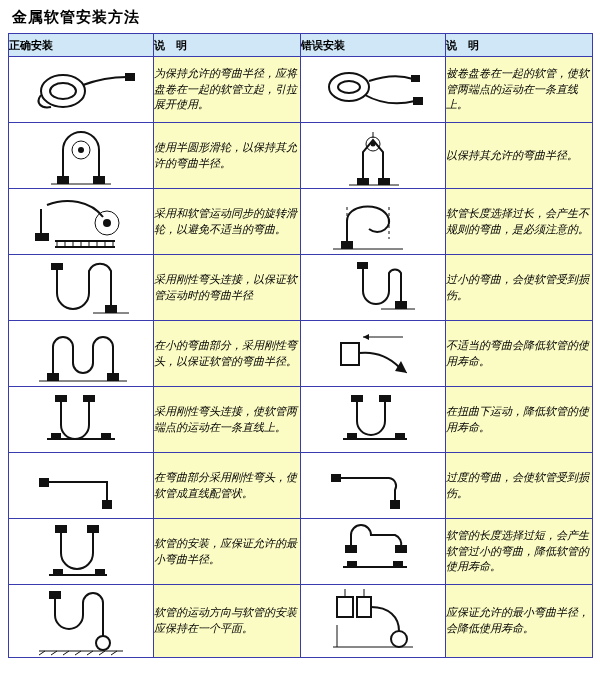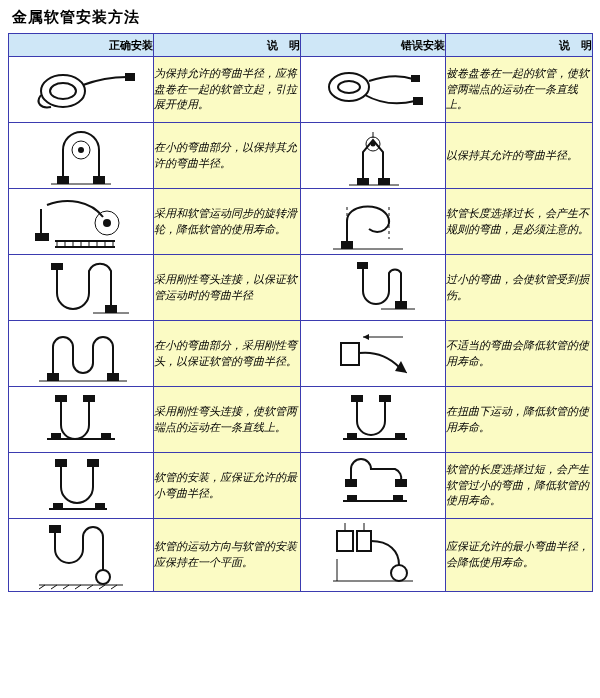--- a/index.html
+++ b/index.html
@@ -38,21 +38,21 @@
     border: 1px solid #3b3bb0;
     padding: 0;
     vertical-align: middle;
   }
   thead th {
     background: #cfe7f7;
     font-size: 11px;
     font-weight: bold;
     height: 22px;
     color: #000;
-    text-align: right;
+    text-align: left;
   }
   .col-ok-img { width: 145px; }
   .col-ok-txt { width: 147px; }
   .col-ng-img { width: 145px; }
   .col-ng-txt { width: 147px; }
 
   td.imgcell {
     background: #ffffff;
     text-align: center;
     padding: 3px 0;
@@ -124,21 +124,21 @@
         <td class="imgcell">
           <svg width="140" height="60" viewBox="0 0 140 60">
             <path d="M52 54 L52 24 A18 18 0 0 1 88 24 L88 54" class="ink" stroke-width="3"></path>
             <circle cx="70" cy="24" r="9" class="ink-thin"></circle>
             <circle cx="70" cy="24" r="3" class="ink-fill"></circle>
             <rect x="46" y="50" width="12" height="8" class="ink-fill"></rect>
             <rect x="82" y="50" width="12" height="8" class="ink-fill"></rect>
             <line x1="40" y1="58" x2="100" y2="58" class="hatch"></line>
           </svg>
         </td>
-        <td class="txtcell">在小的弯曲部分，以保持其允许的弯曲半径。</td>
+        <td class="txtcell">使用半圆形滑轮，以保持其允许的弯曲半径。</td>
         <td class="imgcell">
           <svg width="140" height="60" viewBox="0 0 140 60">
             <path d="M60 56 L60 26 L70 14 L80 26 L80 56" class="ink" stroke-width="3"></path>
             <circle cx="70" cy="18" r="7" class="ink-thin"></circle>
             <circle cx="70" cy="18" r="2.5" class="ink-fill"></circle>
             <line x1="70" y1="6" x2="70" y2="12" class="ink-thin"></line>
             <rect x="54" y="52" width="12" height="7" class="ink-fill"></rect>
             <rect x="75" y="52" width="12" height="7" class="ink-fill"></rect>
             <line x1="46" y1="59" x2="96" y2="59" class="hatch"></line>
           </svg>
@@ -161,21 +161,21 @@
                 <line x1="54" y1="50" x2="54" y2="56"></line>
               <line x1="62" y1="50" x2="62" y2="56"></line>
                 <line x1="70" y1="50" x2="70" y2="56"></line>
               <line x1="78" y1="50" x2="78" y2="56"></line>
                 <line x1="86" y1="50" x2="86" y2="56"></line>
               <line x1="94" y1="50" x2="94" y2="56"></line>
                 <line x1="102" y1="50" x2="102" y2="56"></line>
             </g>
           </svg>
         </td>
-        <td class="txtcell">采用和软管运动同步的旋转滑轮，降低软管的使用寿命。</td>
+        <td class="txtcell">采用和软管运动同步的旋转滑轮，以避免不适当的弯曲。</td>
         <td class="imgcell">
           <svg width="140" height="62" viewBox="0 0 140 62">
             <path d="M44 54 L44 30 C44 14, 74 10, 84 24 C92 36, 76 46, 66 38" class="ink" stroke-width="3"></path>
             <rect x="38" y="50" width="12" height="8" class="ink-fill"></rect>
             <line x1="30" y1="58" x2="100" y2="58" class="hatch"></line>
             <line x1="44" y1="16" x2="44" y2="48" class="ink-thin" stroke-dasharray="3,3"></line>
             <line x1="86" y1="16" x2="86" y2="48" class="ink-thin" stroke-dasharray="3,3"></line>
           </svg>
         </td>
         <td class="txtcell">软管长度选择过长，会产生不规则的弯曲，是必须注意的。</td>
@@ -243,20 +243,38 @@
             <rect x="48" y="4" width="12" height="7" class="ink-fill"></rect>
             <rect x="76" y="4" width="12" height="7" class="ink-fill"></rect>
             <line x1="40" y1="48" x2="104" y2="48" class="ink" stroke-width="2"></line>
             <rect x="44" y="42" width="10" height="7" class="ink-fill"></rect>
             <rect x="92" y="42" width="10" height="7" class="ink-fill"></rect>
           </svg>
         </td>
         <td class="txtcell">在扭曲下运动，降低软管的使用寿命。</td>
       </tr>
 
+      <tr class="row-h">
+        <td class="imgcell">
+          <svg width="140" height="56" viewBox="0 0 140 56">
+            <path d="M34 24 L96 24 L96 44" class="ink" stroke-width="4"></path>
+            <rect x="28" y="20" width="10" height="9" class="ink-fill"></rect>
+            <rect x="91" y="42" width="10" height="9" class="ink-fill"></rect>
+          </svg>
+        </td>
+        <td class="txtcell">在弯曲部分采用刚性弯头，使软管成直线配管状。</td>
+        <td class="imgcell">
+          <svg width="140" height="56" viewBox="0 0 140 56">
+            <path d="M34 20 L86 20 A8 8 0 0 1 92 32 L92 44" class="ink" stroke-width="3"></path>
+            <rect x="28" y="16" width="10" height="8" class="ink-fill"></rect>
+            <rect x="87" y="42" width="10" height="9" class="ink-fill"></rect>
+          </svg>
+        </td>
+        <td class="txtcell">过度的弯曲，会使软管受到损伤。</td>
+      </tr>
 
       <tr class="row-h">
         <td class="imgcell">
           <svg width="140" height="62" viewBox="0 0 140 62">
             <path d="M50 8 L50 32 A16 16 0 0 0 82 32 L82 8" class="ink" stroke-width="3"></path>
             <rect x="44" y="4" width="12" height="8" class="ink-fill"></rect>
             <rect x="76" y="4" width="12" height="8" class="ink-fill"></rect>
             <line x1="38" y1="54" x2="96" y2="54" class="ink" stroke-width="2"></line>
             <rect x="42" y="48" width="10" height="7" class="ink-fill"></rect>
             <rect x="84" y="48" width="10" height="7" class="ink-fill"></rect>

